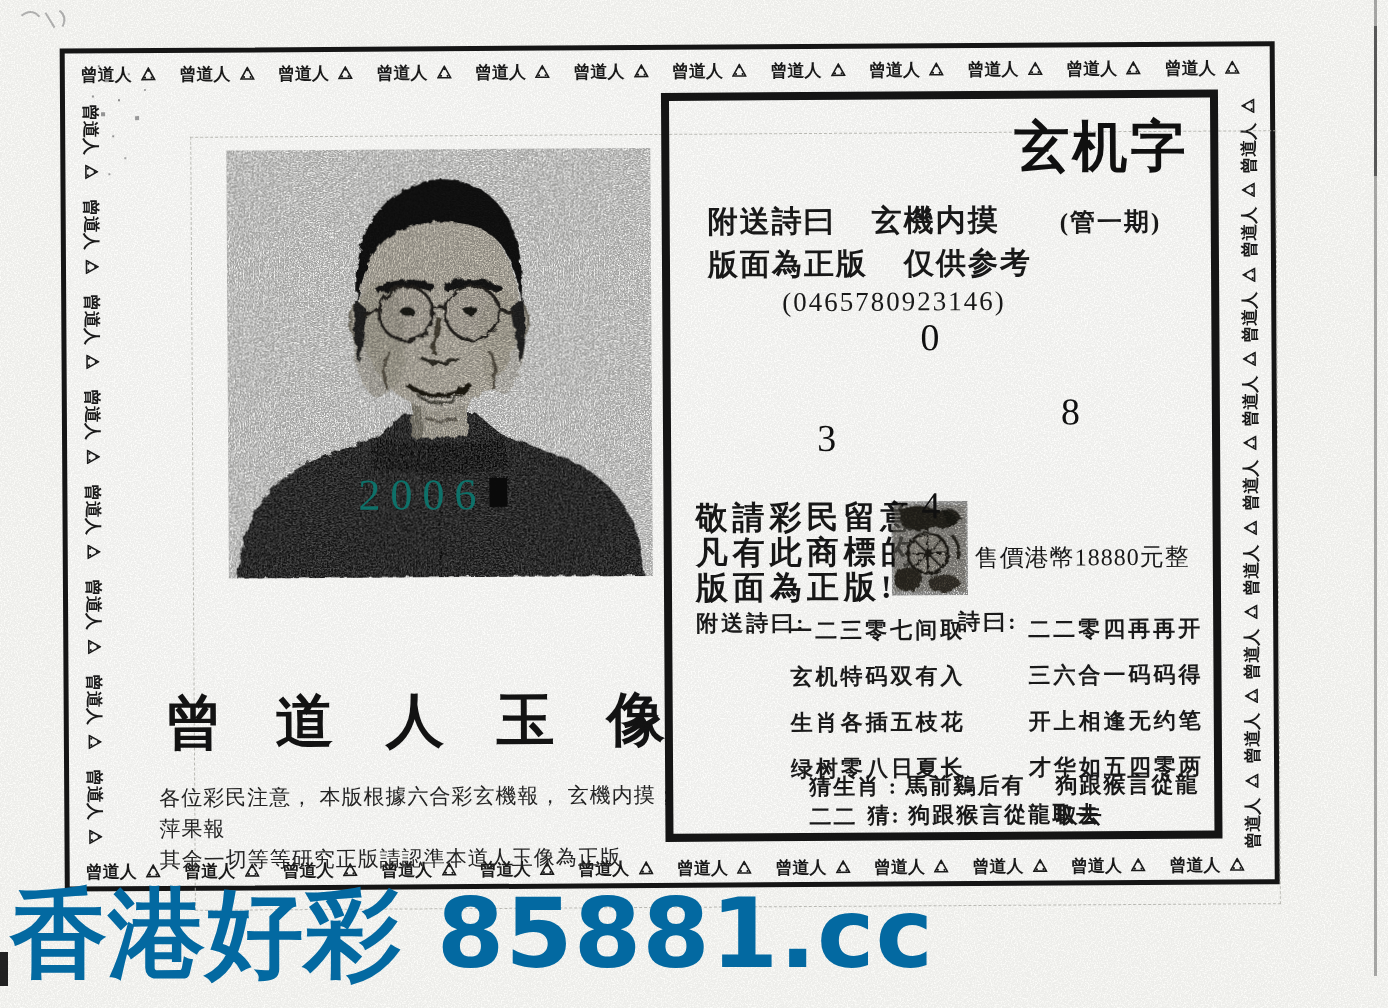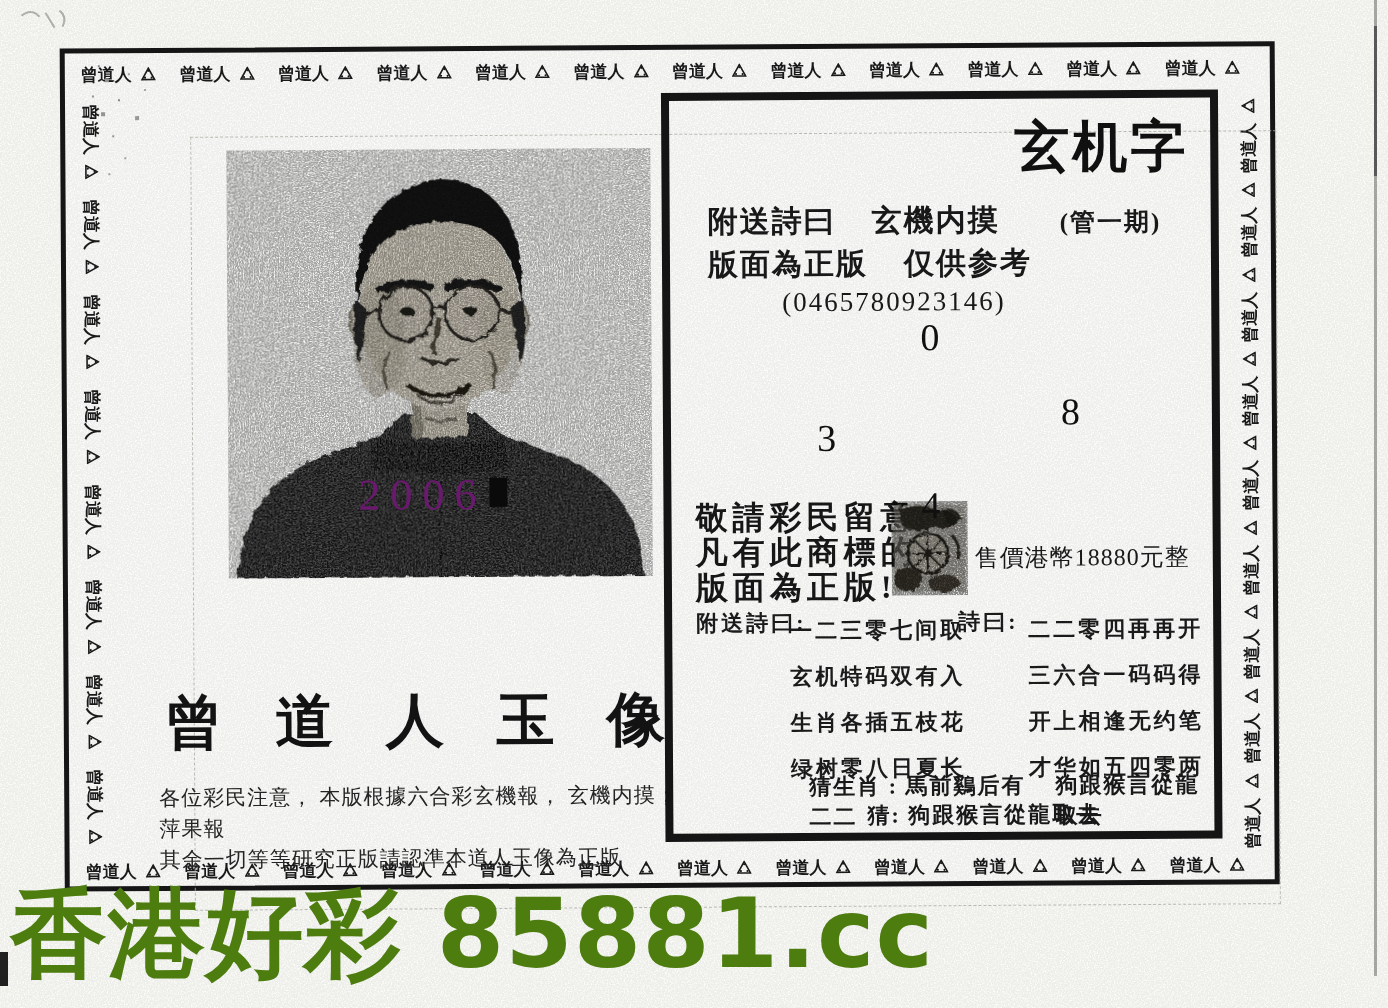--- a/index.html
+++ b/index.html
@@ -22,21 +22,21 @@
   .b-vwrap .b-unit{position:absolute;width:92px;height:26px;left:-32px;top:33px;justify-content:center;}
   .strip-left .b-unit{transform:rotate(90deg);}
   .strip-right .b-unit{transform:rotate(-90deg);}
 
   .page-dashed{position:absolute;left:125px;top:84px;width:1084px;height:772px;
                border:1px dashed #b9b9b2;opacity:.85;}
 
   
   .portrait{position:absolute;left:228px;top:148px;width:424px;height:428px;}
   .year-label{position:absolute;left:358px;top:468px;font-size:44px;letter-spacing:10px;
-              color:#701a75;z-index:3;font-family:"Liberation Serif",serif;}
+              color:#0f766e;z-index:3;font-family:"Liberation Serif",serif;}
   .year-box{position:absolute;left:489px;top:477px;width:18px;height:29px;background:#0b0b0b;z-index:3;}
   .big-title{position:absolute;left:163px;top:681px;width:500px;display:flex;
              justify-content:space-between;font-size:58px;font-weight:700;color:#141414;}
   .notice{position:absolute;left:157px;top:780px;width:525px;font-size:21px;line-height:31px;
           letter-spacing:1px;color:#262626;}
 
   
   .right-box{position:absolute;left:663px;top:93px;width:557px;height:749px;
              border:8px solid #161616;box-sizing:border-box;background:transparent;}
   .rp-title{position:absolute;right:22px;top:12px;font-size:55px;font-weight:900;
@@ -662,21 +662,21 @@
     </div>
   </div>
 
   <div class="speck-cluster"></div>
   <svg class="pencil-marks" width="70" height="44">
     <path d="M6 10 Q16 2 24 11 M30 7 l9 15 M44 5 q8 6 3 16" stroke="#9a9a9a" stroke-width="2" fill="none"></path>
   </svg>
 
 </div>
 
-<div class="watermark" style="color: #4d7c0f;">香港好彩 85881.cc</div>
+<div class="watermark" style="color: #0369a1;">香港好彩 85881.cc</div>
 
 <div class="edge-line"></div>
 <div class="edge-line-dark"></div>
 <div class="corner-bar"></div>
 
 <svg class="noise-overlay" width="1388" height="1008">
   <defs>
     <filter id="pgrain">
       <feTurbulence type="fractalNoise" baseFrequency="0.7" numOctaves="2" seed="21"></feTurbulence>
       <feColorMatrix type="matrix" values="0 0 0 0 0  0 0 0 0 0  0 0 0 0 0  2 2 2 0 -2.2"></feColorMatrix>

